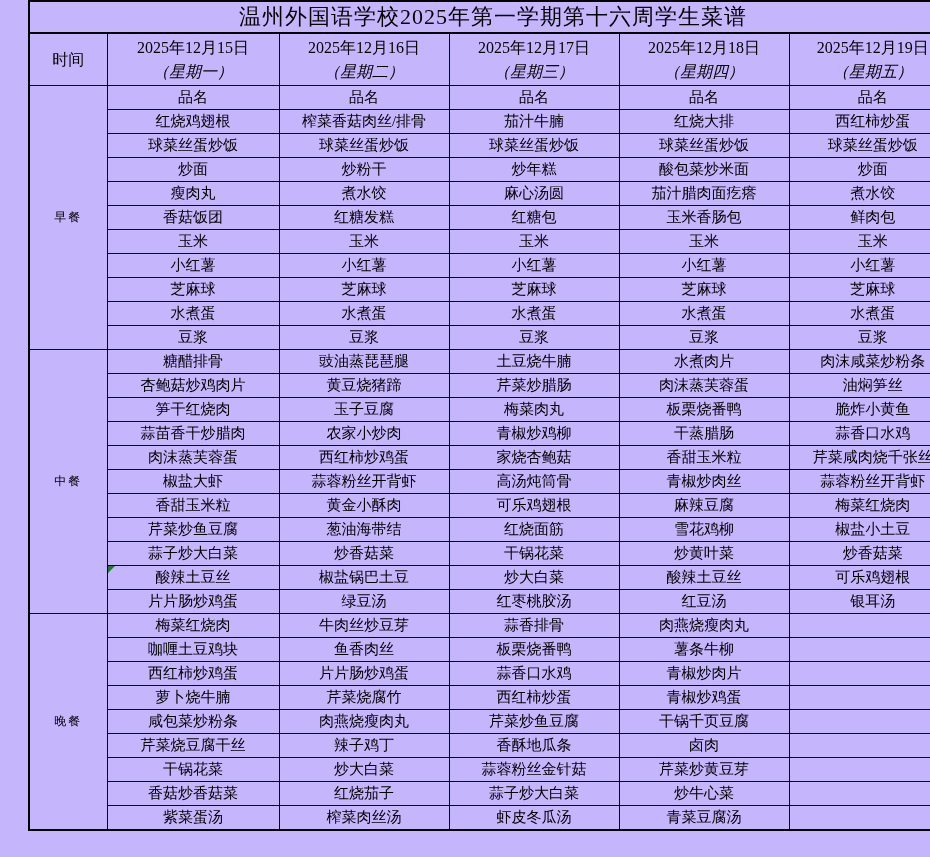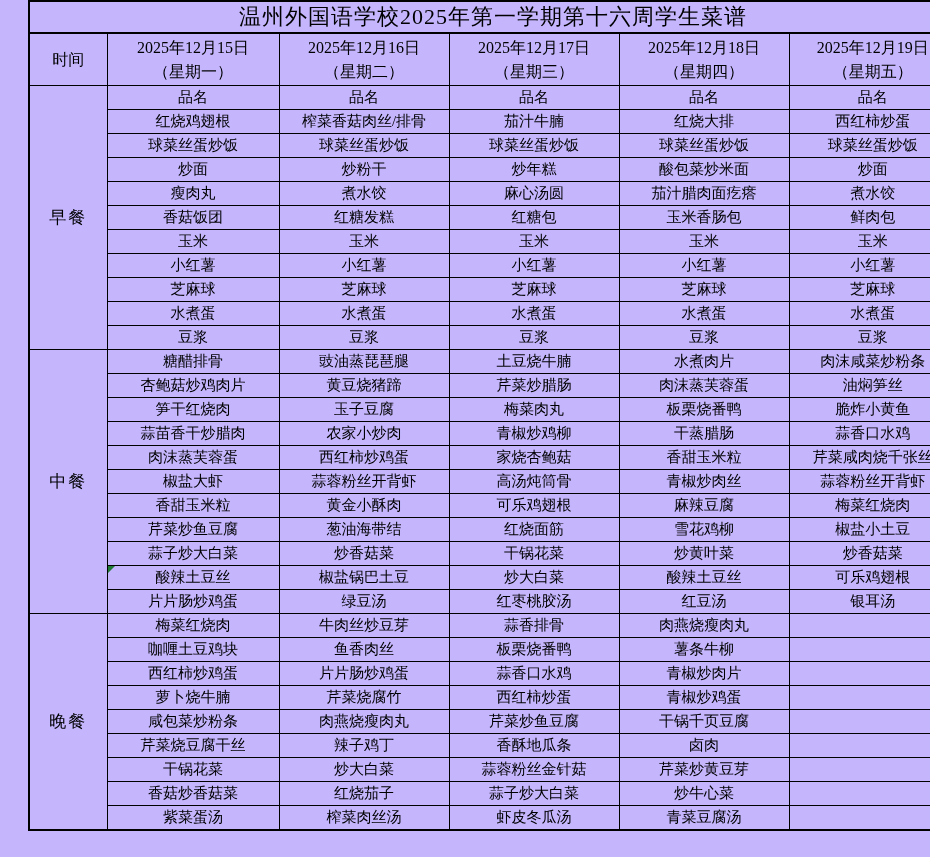--- a/index.html
+++ b/index.html
@@ -37,23 +37,23 @@
     letter-spacing: 1px;
     border-bottom: 2px solid #000000 !important;
   }
   .header-row th {
     height: 51px;
     font-size: 16px;
     line-height: 24px;
   }
   .time-label { font-size: 16px; }
   .day-header .date-line { display: block; }
-  .day-header .weekday-line { display: block; }
+  .day-header .weekday-line { display: block; font-style: italic; }
   .meal-label {
-    font-size: 17px;
+    font-size: 12px;
     letter-spacing: 2px;
   }
   .menu-row td { height: 23px; font-size: 15px; white-space: nowrap; }
   .menu-cell { position: relative; }
   .note-marker {
     position: absolute;
     top: 0;
     left: 0;
     width: 0;
     height: 0;

